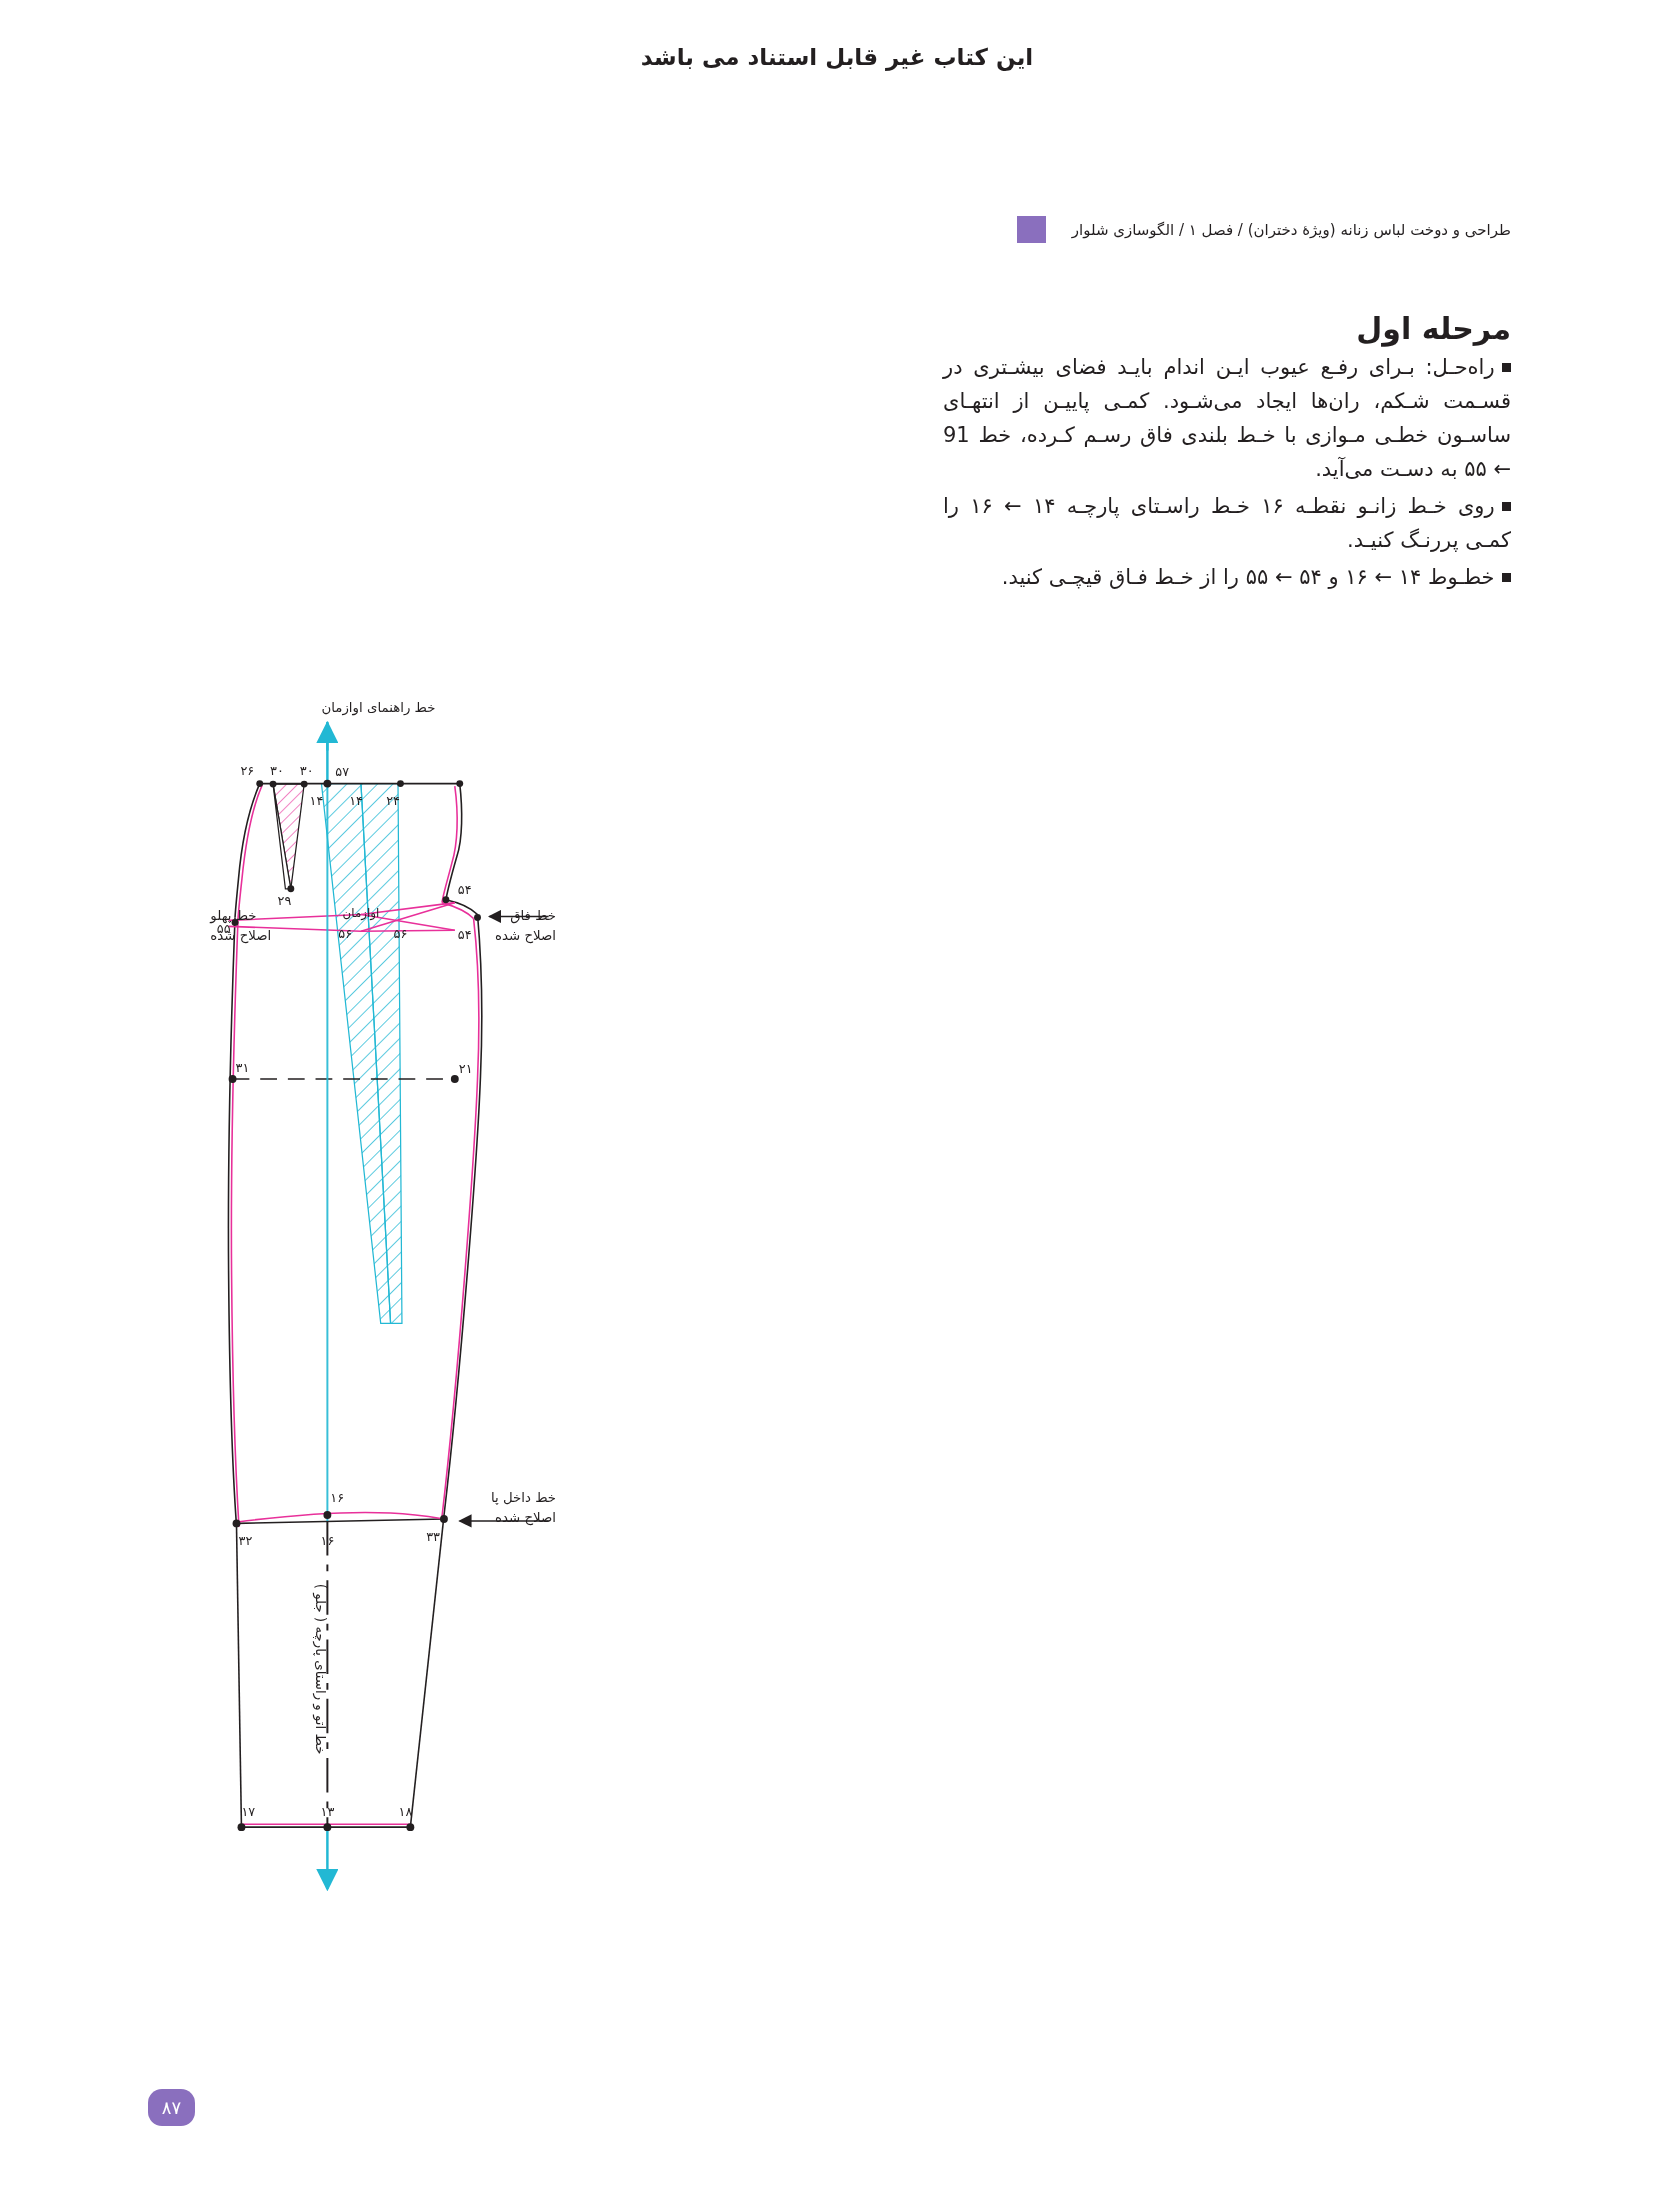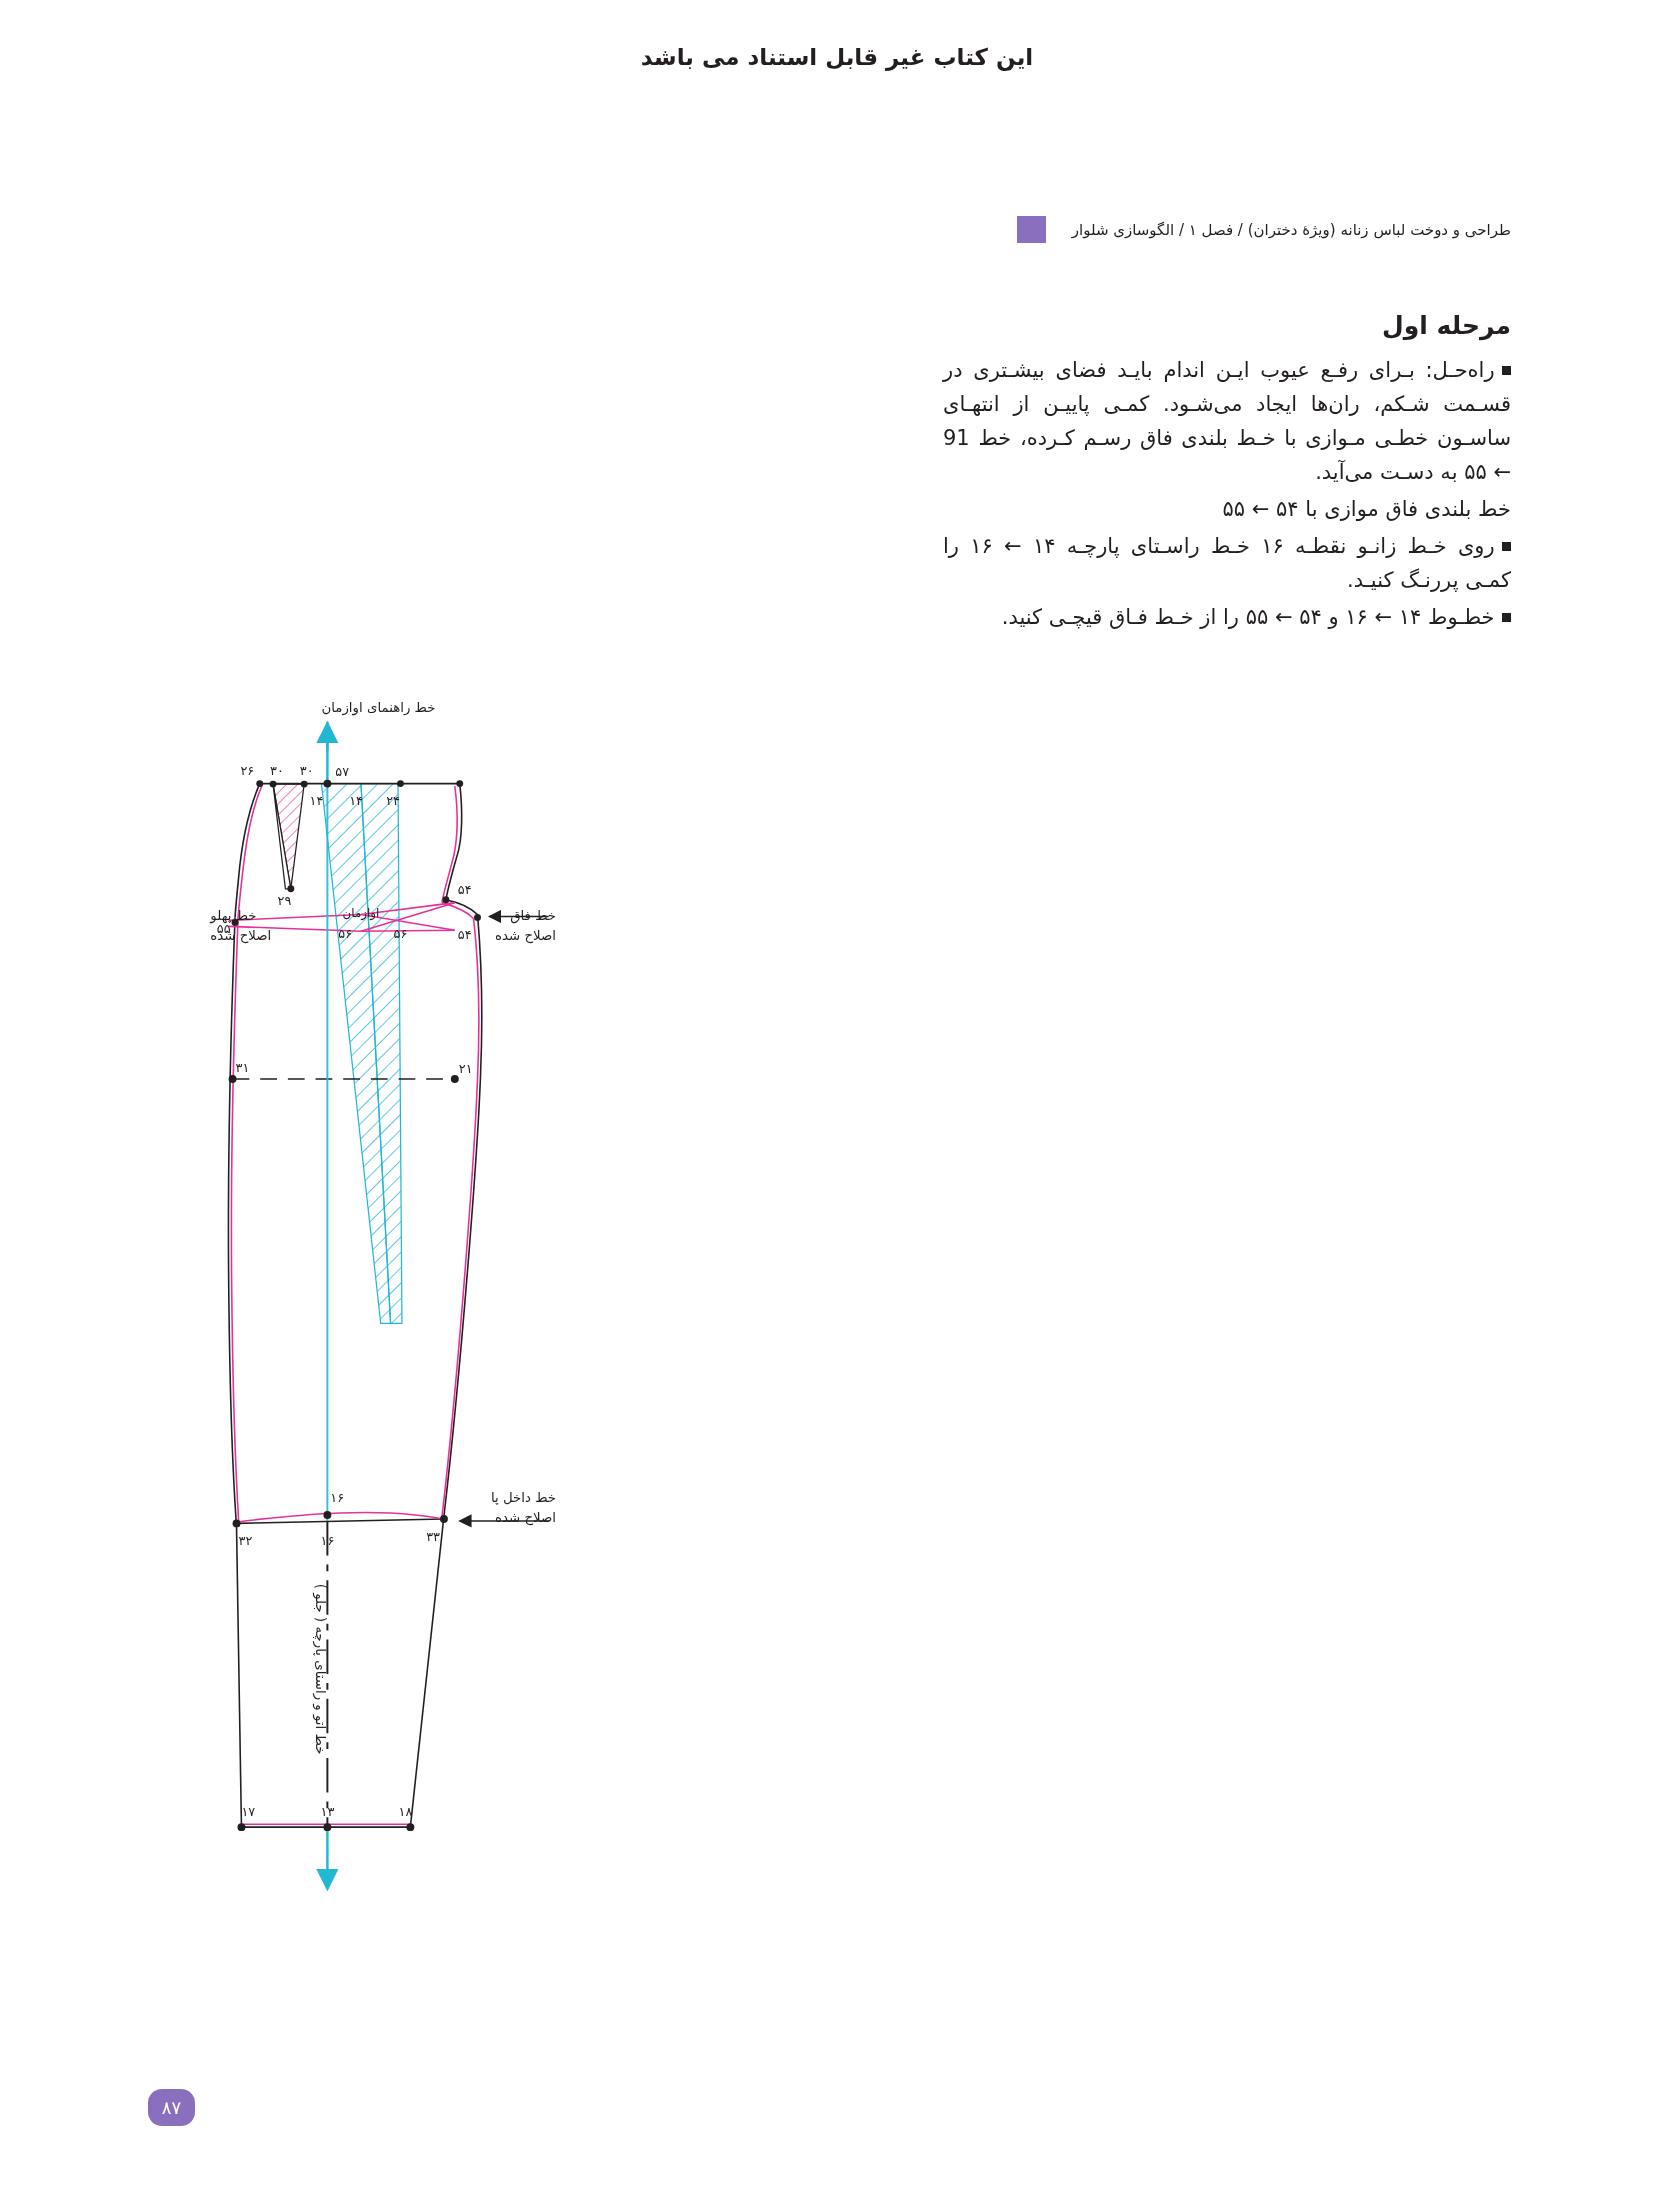--- a/index.html
+++ b/index.html
@@ -54,23 +54,23 @@
   
   .text-column {
     position: absolute;
     top: 311px;
     right: 163px;
     width: 568px;
     text-align: justify;
     direction: rtl;
   }
   .step-title {
-    font-size: 25px;
+    font-size: 30px;
     font-weight: bold;
-    margin-bottom: 13px;
+    margin-bottom: 4px;
     text-align: right;
   }
   .para {
     font-size: 21px;
     line-height: 1.62;
     margin: 0 0 3px 0;
     text-align: justify;
     text-justify: inter-word;
   }
   .para.indent-right {
@@ -141,23 +141,20 @@
   <span class="rh-swatch"></span>
 </div>
 
 <div class="text-column">
   <div class="step-title">مرحله اول</div>
 
   <p class="para">
     <span class="bullet"></span><span>راه‌حـل: بـرای رفـع عیوب ایـن اندام بایـد فضای بیشـتری در قسـمت شـکم، ران‌ها ایجاد می‌شـود. کمـی پاییـن از انتهـای ساسـون خطـی مـوازی با خـط بلندی فاق رسـم کـرده، خط 91 ← ۵۵ به دسـت  می‌آید.</span>
   </p>
 
-  <p class="para indent-right">
-    <span>خط بلندی فاق موازی با  ۵۴ ← ۵۵</span>
-  </p>
 
   <p class="para">
     <span class="bullet"></span><span>روی خـط زانـو نقطـه ۱۶ خـط راسـتای پارچـه ۱۴ ← ۱۶ را کمـی پررنـگ کنیـد.</span>
   </p>
 
   <p class="para">
     <span class="bullet"></span><span>خطـوط ۱۴ ← ۱۶ و ۵۴ ← ۵۵ را از خـط فـاق قیچـی کنید.</span>
   </p>
 </div>
 

